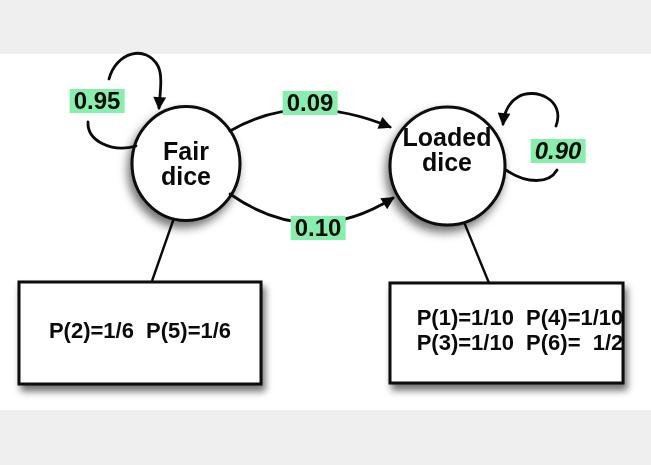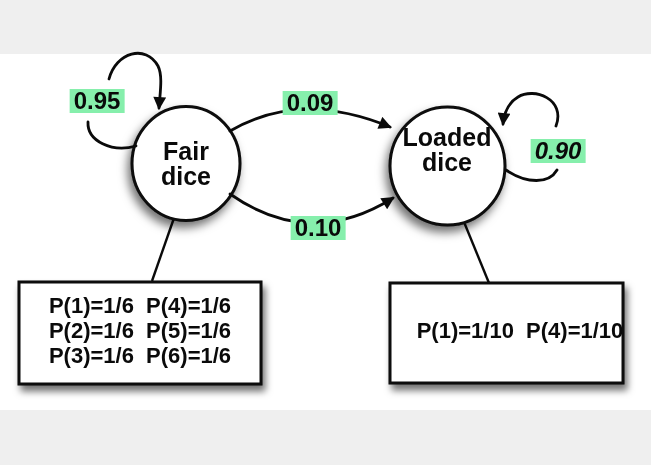--- a/index.html
+++ b/index.html
@@ -72,19 +72,18 @@
 <div class="node-label" style="left:186px;top:164px;">
   <div>Fair</div>
   <div>dice</div>
 </div>
 <div class="node-label" style="left:447px;top:150px;">
   <div>Loaded</div>
   <div>dice</div>
 </div>
 
 <div class="emission-text fair">
-  <div>P(1)=1/6  P(4)=1/6</div>
   <div>P(2)=1/6  P(5)=1/6</div>
-  <div>P(3)=1/6  P(6)=1/6</div>
 </div>
 <div class="emission-text loaded">
   <div>P(1)=1/10  P(4)=1/10</div>
+  <div>P(3)=1/10  P(6)=  1/2</div>
 </div>
 
 </body></html>

